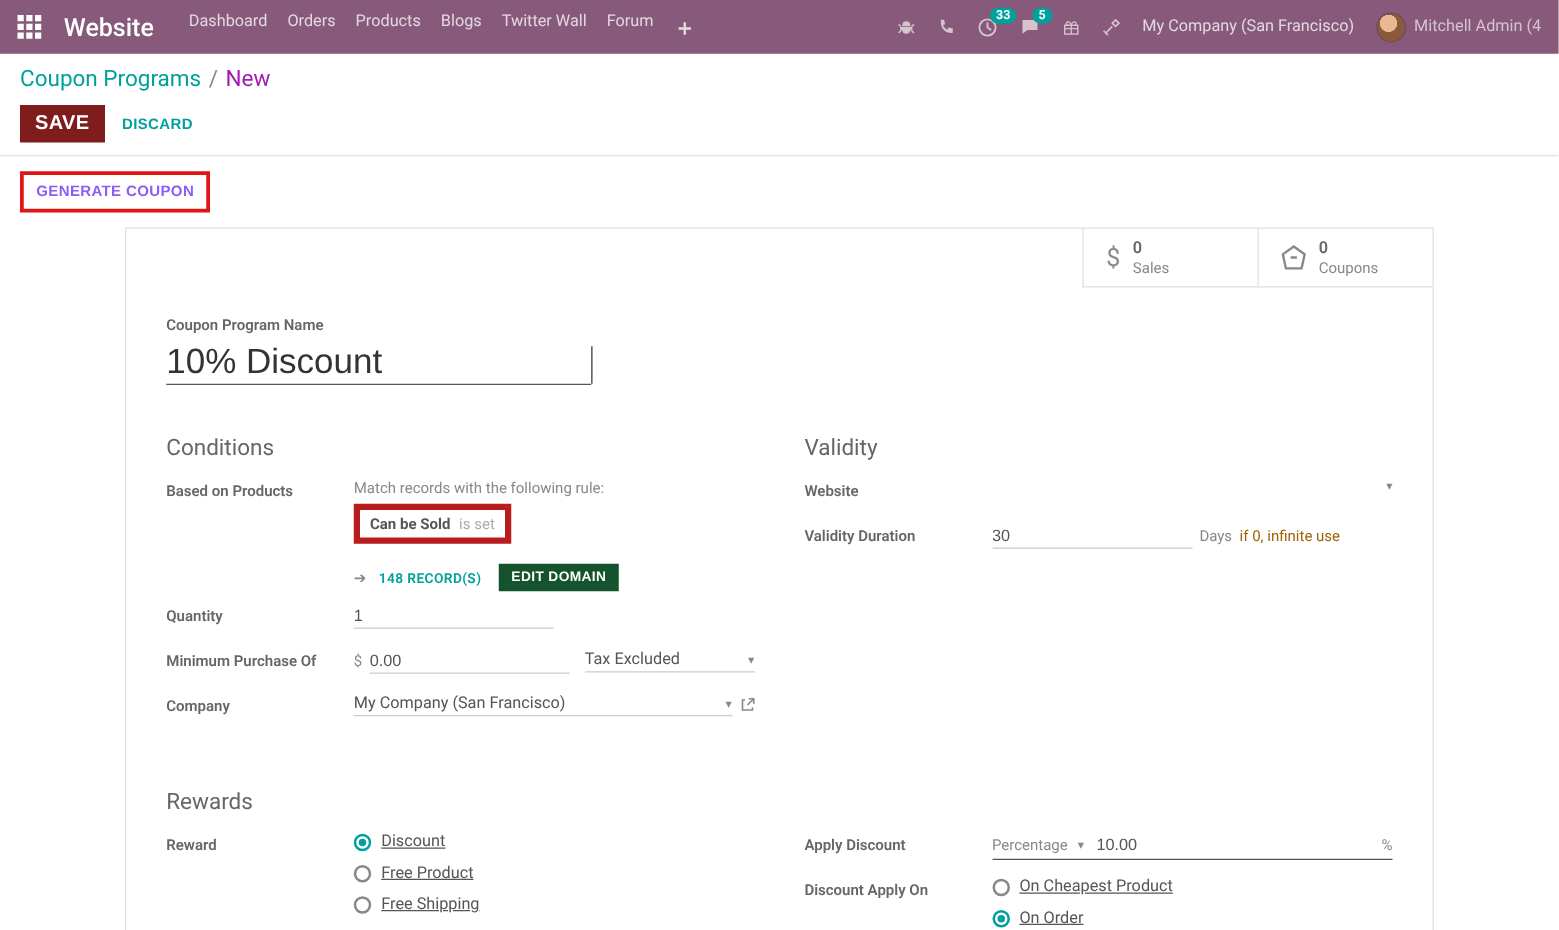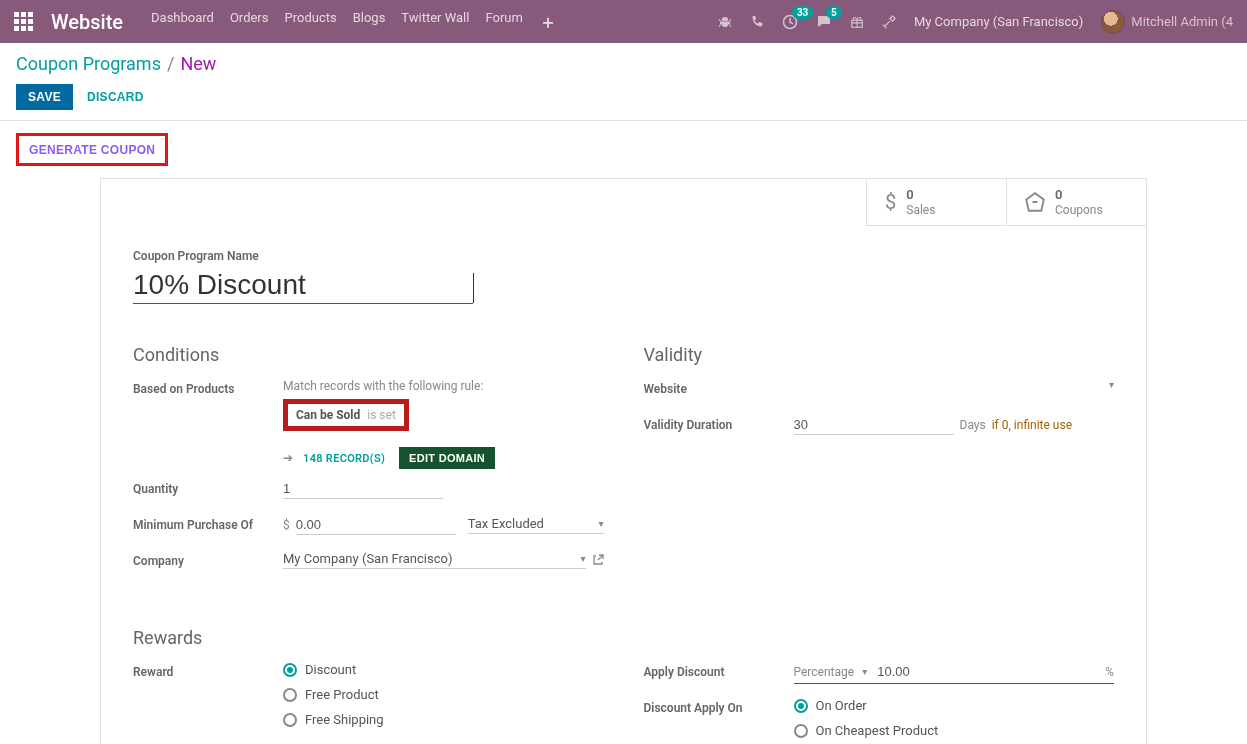--- a/index.html
+++ b/index.html
@@ -22,21 +22,21 @@
 .avatar { width: 24px; height: 24px; border-radius: 50%; background: radial-gradient(circle at 40% 35%, #e8b892 0 35%, #8a5a3a 36% 100%); border: 1px solid #6e4a63; }
 
 
 .control-panel { padding: 10px 16px 0; }
 .breadcrumb { font-size: 18px; display: flex; align-items: baseline; gap: 6px; margin-bottom: 10px; }
 .bc-link { color: #00a09d; cursor: pointer; }
 .bc-sep { color: #888; }
 .bc-current { color: #a21caf; }
 
 .action-buttons { display: flex; align-items: center; gap: 14px; margin-bottom: 10px; }
-.btn-primary { background: #0369a1; color: #fff; border: none; padding: 6px 12px; font-size: 12px; font-weight: 600; cursor: pointer; letter-spacing: 0.3px; }
+.btn-primary { background: #7f1d1d; color: #fff; border: none; padding: 6px 12px; font-size: 16px; font-weight: 600; cursor: pointer; letter-spacing: 0.3px; }
 .btn-link { color: #00a09d; background: none; border: none; font-size: 12px; font-weight: 600; cursor: pointer; letter-spacing: 0.3px; }
 
 .form-bar { border-top: 1px solid #e0e0e0; padding: 12px 16px; }
 .generate-box { display: inline-block; border: 3px solid #e01616; padding: 6px 10px; }
 .generate-btn { background: none; border: none; color: #8b5cf6; font-size: 12px; font-weight: 600; cursor: pointer; letter-spacing: 0.3px; }
 
 
 .sheet-wrap { display: flex; justify-content: center; padding: 0 100px 40px; }
 .sheet { width: 100%; background: #fff; border: 1px solid #e0e0e0; position: relative; }
 
@@ -71,21 +71,21 @@
 
 .text-input { border: none; border-bottom: 1px solid #ccc; padding: 2px 0; font-size: 13px; width: 160px; outline: none; color: #555; }
 .text-input.sm { width: 90px; }
 .dd-row { display: flex; align-items: center; gap: 8px; }
 .caret-down { color: #888; font-size: 10px; margin-left: auto; cursor: pointer; }
 .ext-link { color: #888; font-size: 12px; cursor: pointer; }
 
 .hint { color: #a16207; font-size: 12px; }
 
 .radio-group { display: flex; flex-direction: column; gap: 10px; }
-.radio-row { display: flex; align-items: center; gap: 8px; font-size: 13px; color: #555; }
+.radio-row { display: flex; align-items: center; gap: 8px; font-size: 13px; color: #555; text-decoration: underline; }
 .radio { appearance: none; width: 14px; height: 14px; border: 2px solid #888; border-radius: 50%; position: relative; cursor: pointer; flex-shrink: 0; }
 .radio:checked { border-color: #00a09d; }
 .radio:checked::after { content: ""; position: absolute; top: 2px; left: 2px; width: 6px; height: 6px; background: #00a09d; border-radius: 50%; }
 
 svg { display: block; }
 </style>
 </head>
 <body>
 
 <div class="navbar">
@@ -333,29 +333,29 @@
                   <span class="muted">%</span>
                 </div>
               </div>
             </div>
 
             <div class="form-row">
               <div class="form-label">Discount Apply On</div>
               <div class="form-value">
                 <div class="radio-group">
                   <label class="radio-row">
+                    <input type="radio" class="radio" name="applyon" style="">
+                    <span>On Cheapest Product</span>
+                  </label>
+                  <label class="radio-row">
                     <input type="radio" class="radio" name="applyon" checked="" style="">
                     <span>On Order</span>
                   </label>
                   <label class="radio-row">
                     <input type="radio" class="radio" name="applyon" style="">
-                    <span>On Cheapest Product</span>
-                  </label>
-                  <label class="radio-row">
-                    <input type="radio" class="radio" name="applyon" style="">
                     <span>On Specific Products</span>
                   </label>
                 </div>
               </div>
             </div>
           </div>
         </div>
       </div>
 
     </div>

